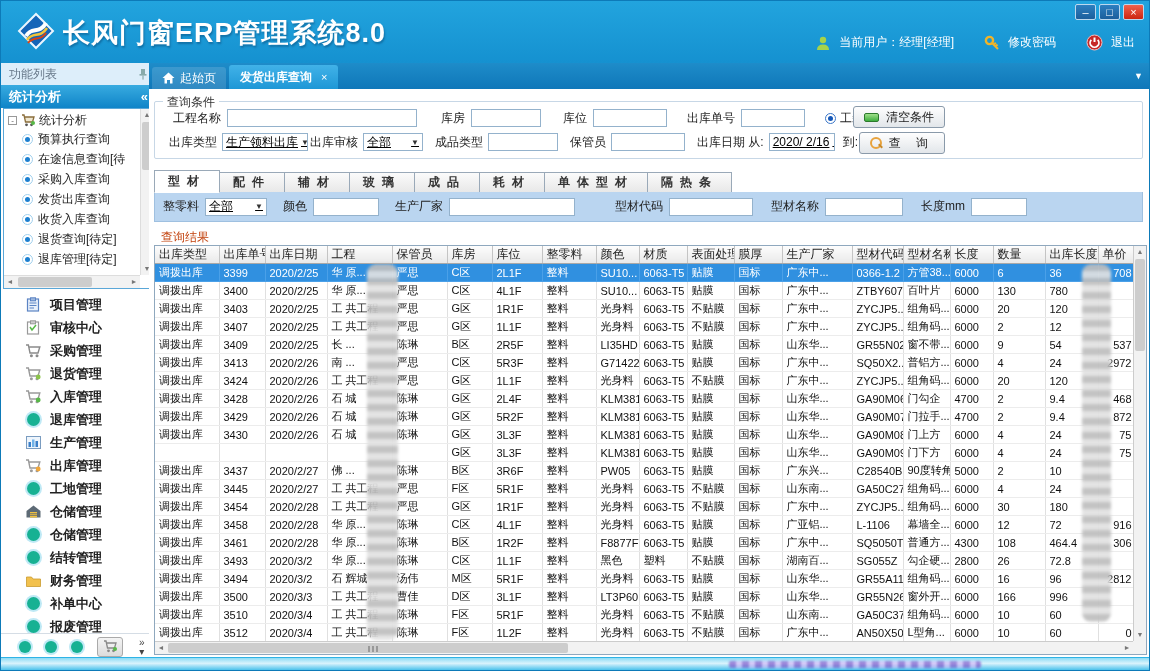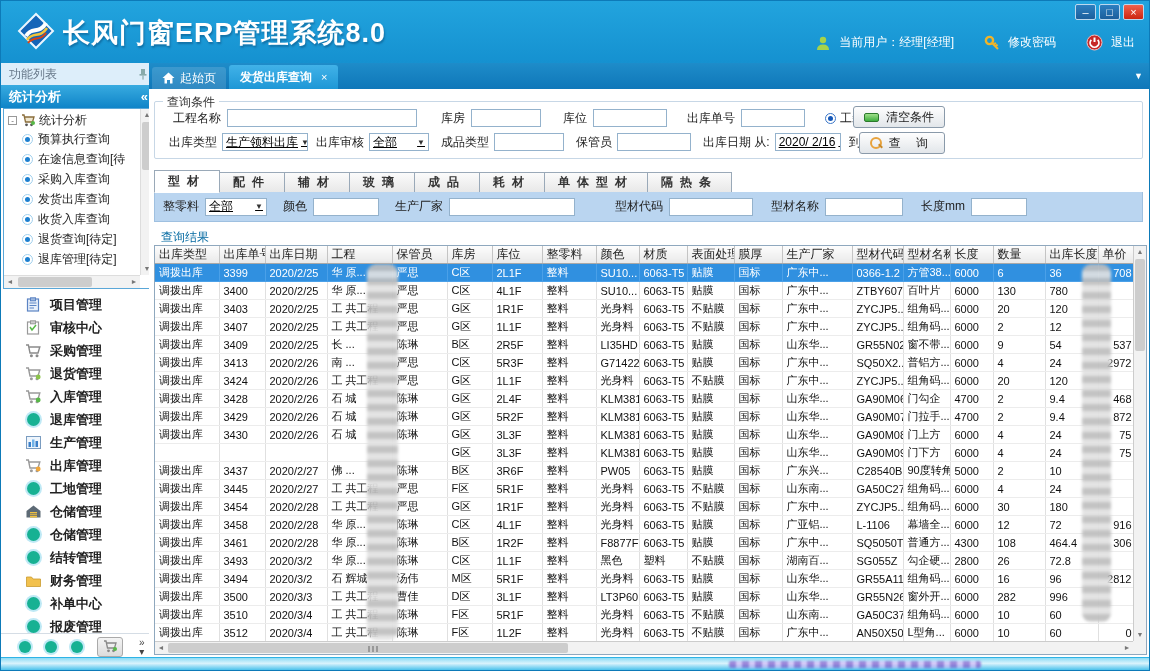--- a/index.html
+++ b/index.html
@@ -103,21 +103,21 @@
 
   .material-tabs { position:absolute; left:5px; top:81px; display:flex; align-items:flex-end; height:23px; }
   .mtab { height:21px; padding:0 13px; font-size:12px; font-weight:bold; color:#333; letter-spacing:7px;
     background:linear-gradient(#fbfbfb,#e8e8e8); border:1px solid #9aa9b8; border-left:none;
     display:flex; align-items:center; cursor:pointer; }
   .mtab:first-child { border-left:1px solid #9aa9b8; }
   .mtab.active { background:#fff; height:23px; border-bottom:1px solid #fff; position:relative; z-index:2; }
   .filter-bar { position:absolute; left:5px; right:8px; top:103px; height:30px; background:#bad5f0;
     display:flex; align-items:center; border:1px solid #9fc0e0; border-top:none; }
 
-  .results-label { position:absolute; left:12px; top:140px; font-size:12px; color:#0369a1; }
+  .results-label { position:absolute; left:12px; top:140px; font-size:12px; color:#c2410c; }
   .table-wrap { position:absolute; left:5px; right:4px; top:156px; height:410px; border:1px solid #8fa8be; background:#fff; overflow:hidden; }
   .grid { border-collapse:collapse; table-layout:fixed; width:999px; }
   .grid th { height:16px; background:linear-gradient(#fdfdfd,#e9e9e9); border-right:1px solid #c4c4c4;
     border-bottom:1px solid #a8a8a8; font-size:12px; font-weight:normal; color:#222; text-align:left;
     padding:0 4px; white-space:nowrap; overflow:hidden; }
   .grid td { height:18px; border-right:1px solid #e0e0e0; border-bottom:1px solid #ececec; font-size:11px;
     color:#111; padding:0 4px; white-space:nowrap; overflow:hidden; }
   .grid tr.sel td { background:#3090e0; color:#fff; border-right-color:#4aa0e8; border-bottom-color:#4aa0e8; }
   .grid td.price { text-align:right; }
   .tbl-vscroll { position:absolute; right:0; top:0; bottom:13px; width:13px; background:#f2f2f2; border-left:1px solid #ccc; }
@@ -436,21 +436,21 @@
             <span class="rdot"></span>
             <span>家装</span>
           </span>
         </div>
         <div class="qrow qrow2">
           <span class="lbl" style="margin-left:14px">出库类型</span>
           <span class="dd" style="width:86px; margin-left:5px">
               <span>生产领料出库</span>
               <span class="caret">▼</span>
             </span>
-          <span class="lbl" style="margin-left:8px">出库审核</span>
+          <span class="lbl" style="margin-left:2px">出库审核</span>
           <span class="dd" style="width:60px; margin-left:5px">
               <span>全部</span>
               <span class="caret">▼</span>
             </span>
           <span class="lbl" style="margin-left:12px">成品类型</span>
           <input class="inp" style="width: 70px; margin-left: 5px;">
           <span class="lbl" style="margin-left:12px">保管员</span>
           <input class="inp" style="width: 74px; margin-left: 5px;">
           <span class="lbl" style="margin-left:12px">出库日期 从:</span>
           <span class="dd" style="width:66px; margin-left:5px">
@@ -957,21 +957,21 @@
                 <td>3L1F</td>
                 <td>整料</td>
                 <td>LT3P60</td>
                 <td>6063-T5</td>
                 <td>贴膜</td>
                 <td>国标</td>
                 <td>山东华...</td>
                 <td>GR55N26</td>
                 <td>窗外开...</td>
                 <td>6000</td>
-                <td>282</td>
+                <td>166</td>
                 <td>996</td>
                 <td class="price"></td>
                 <td>0</td>
               </tr>
               <tr>
                 <td>调拨出库</td>
                 <td>3510</td>
                 <td>2020/3/4</td>
                 <td>工  共工程</td>
                 <td>陈琳</td>

